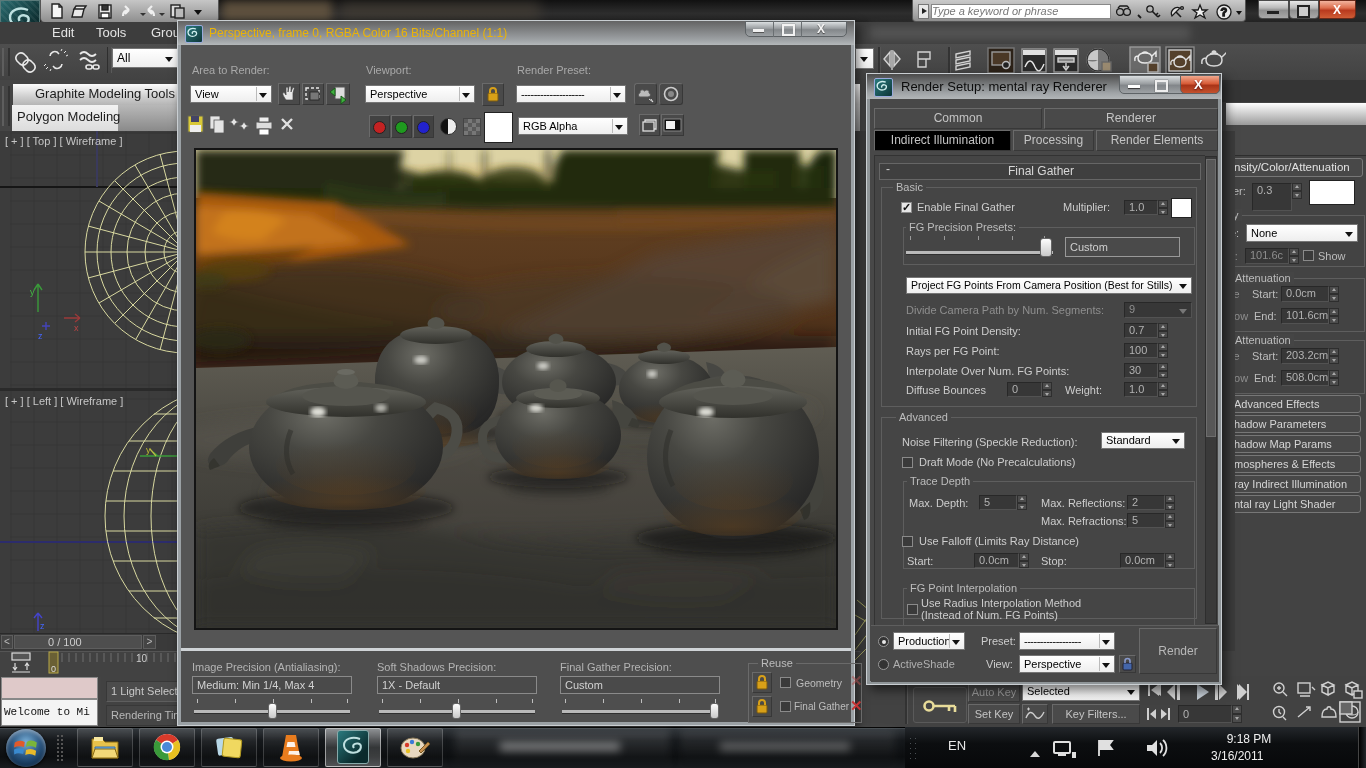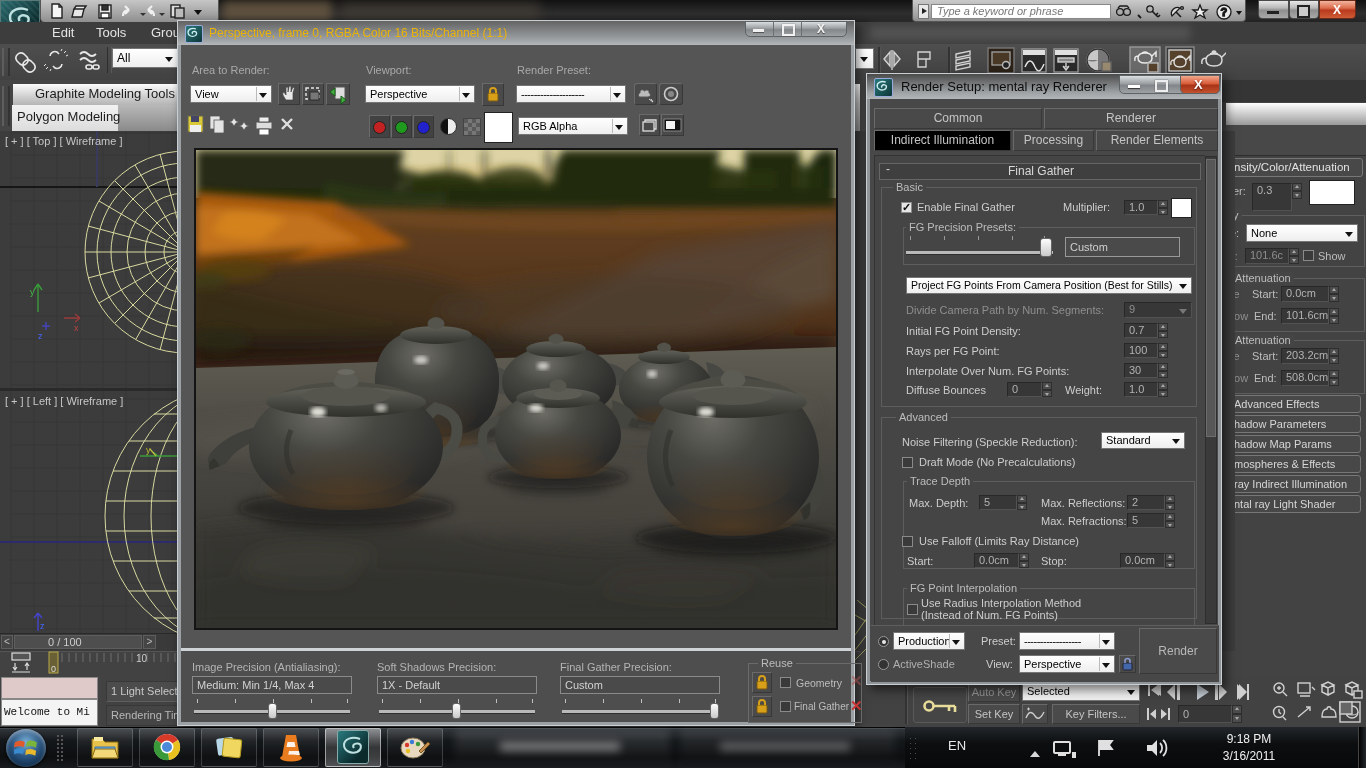--- a/index.html
+++ b/index.html
@@ -59,21 +59,21 @@
  <svg width="38" height="36" viewBox="0 0 38 30">
         <path d="M27 6 c-9 -3.5 -18 0 -18 7.5 c0 6.5 7.5 9.5 14 7.5 c5.5 -2 6.5 -8.5 1 -9.5 c-4.5 -1 -7.5 2 -5.5 5.5" fill="none" stroke="#bfe0e0" stroke-width="2.4"></path>
         <path d="M28 24 l4 5 l4 -5 z" fill="#cfcfcf"></path>
       </svg>
 </div>
 
 <div class="abs" style="left:912px;top:0;width:334px;height:22px;background:linear-gradient(#cacaca,#939393);border-radius:0 0 4px 4px;border:1px solid #555;border-top:none;box-sizing:border-box"></div>
 <div class="abs" style="left:918px;top:4px;width:11px;height:15px;background:#e8e8e8;border:1px solid #777;box-sizing:border-box">
       <div style="margin:3px 0 0 3px;width:0;height:0;border:3px solid transparent;border-left:5px solid #222"></div>
     </div>
-<div class="abs" style="left:931px;top:4px;width:180px;height:15px;background:#fff;border:1px solid #888;box-sizing:border-box;color:#777;font-style:italic;font-size:11px;line-height:13px;padding-left:5px">Type a keyword or phrase</div>
+<div class="abs" style="left:931px;top:4px;width:180px;height:15px;background:#fff;border:1px solid #888;box-sizing:border-box;color:#777;font-style:italic;font-size:11px;line-height:13px;">Type a keyword or phrase</div>
 <svg class="abs" style="left:1114px;top:3px" width="130" height="18" viewBox="0 0 130 18">
  <g stroke="#1a1a1a" fill="none" stroke-width="1.3">
   <circle cx="6" cy="9" r="3.4"></circle>
         <circle cx="13" cy="9" r="3.4"></circle>
         <path d="M4 5 l2 -2 h7 l2 2"></path>
   <path d="M24 12 l3 3" stroke-width="1.8"></path>
   <circle cx="36" cy="6" r="3.2"></circle>
         <path d="M38 8 l6 6 M42 12 l2 -2 M44 14 l2 -2" stroke-width="1.6"></path>
   <path d="M58 13 a6 6 0 0 1 8 -8 z" fill="#ddd"></path>
         <path d="M62 9 l5 5" stroke-width="1.6"></path>
@@ -938,15 +938,15 @@
         <path d="M4 3 v16 M4 4 h13 l-3 4 l3 4 h-13" fill="#e0e0e0"></path>
       </g>
     </svg>
 <svg class="abs" style="left:1145px;top:738px" width="24" height="20" viewBox="0 0 24 20">
       <g fill="#e0e0e0">
         <path d="M2 7 h5 l5 -5 v16 l-5 -5 h-5 z"></path>
         <path d="M15 5 a7 7 0 0 1 0 10 M18 2 a11 11 0 0 1 0 16" fill="none" stroke="#e0e0e0" stroke-width="1.8"></path>
       </g>
     </svg>
 <div class="abs" style="left:1211px;top:732px;width:76px;height:15px;color:#f0f0f0;font-size:12px;text-align:center">9:18 PM</div>
-<div class="abs" style="left:1211px;top:749px;width:76px;height:15px;color:#f0f0f0;font-size:12px;text-align:center">3/16/2011</div>
+<div class="abs" style="left:1211px;top:749px;width:76px;height:15px;color:#f0f0f0;font-size:12px;">3/16/2011</div>
 <div class="abs" style="left:1358px;top:727px;width:8px;height:41px;background:linear-gradient(90deg,#000,#2a2e33);border-left:1px solid #444"></div>
 
 </div>
 </body></html>

